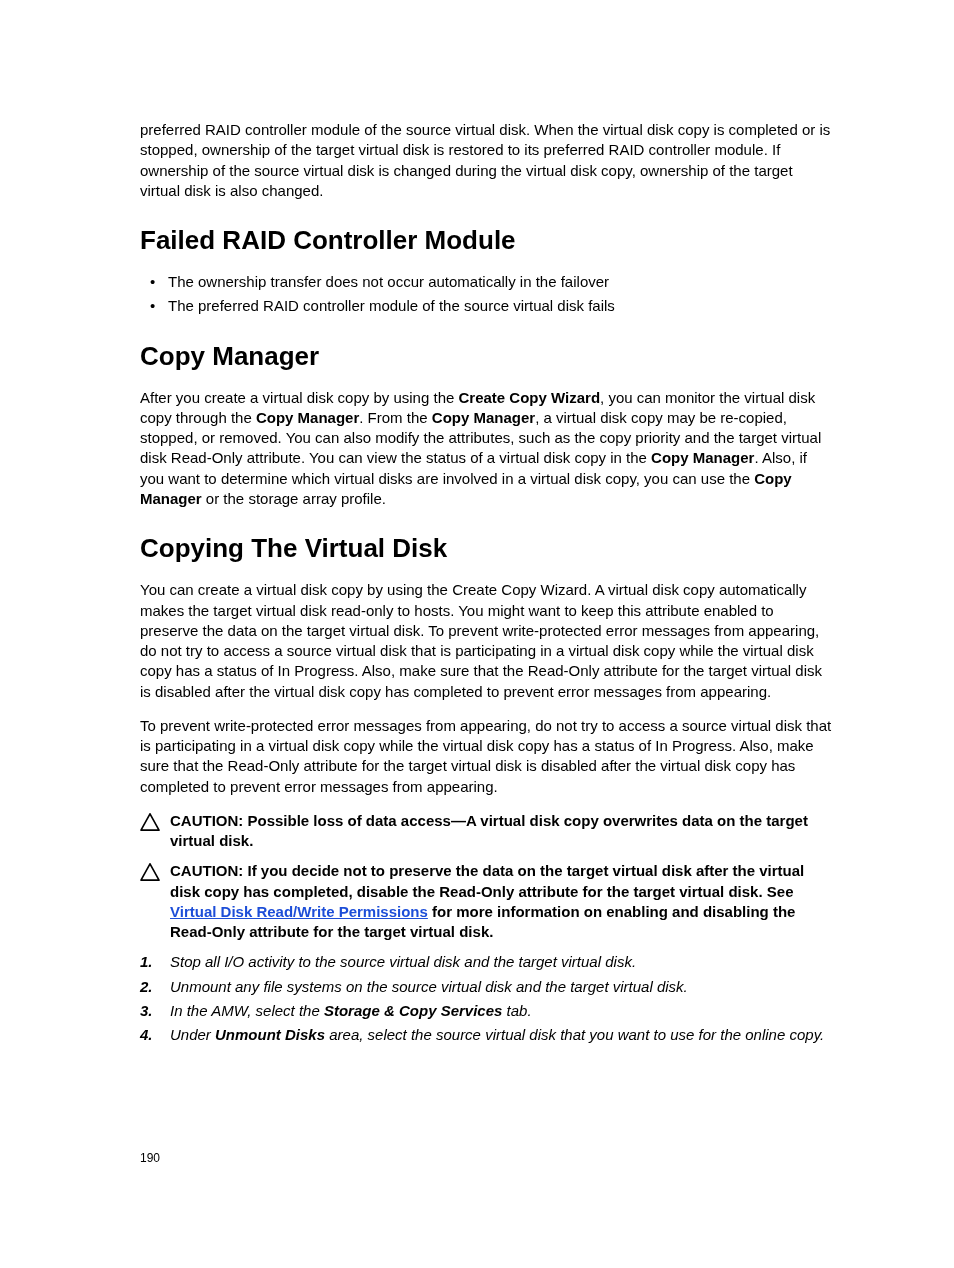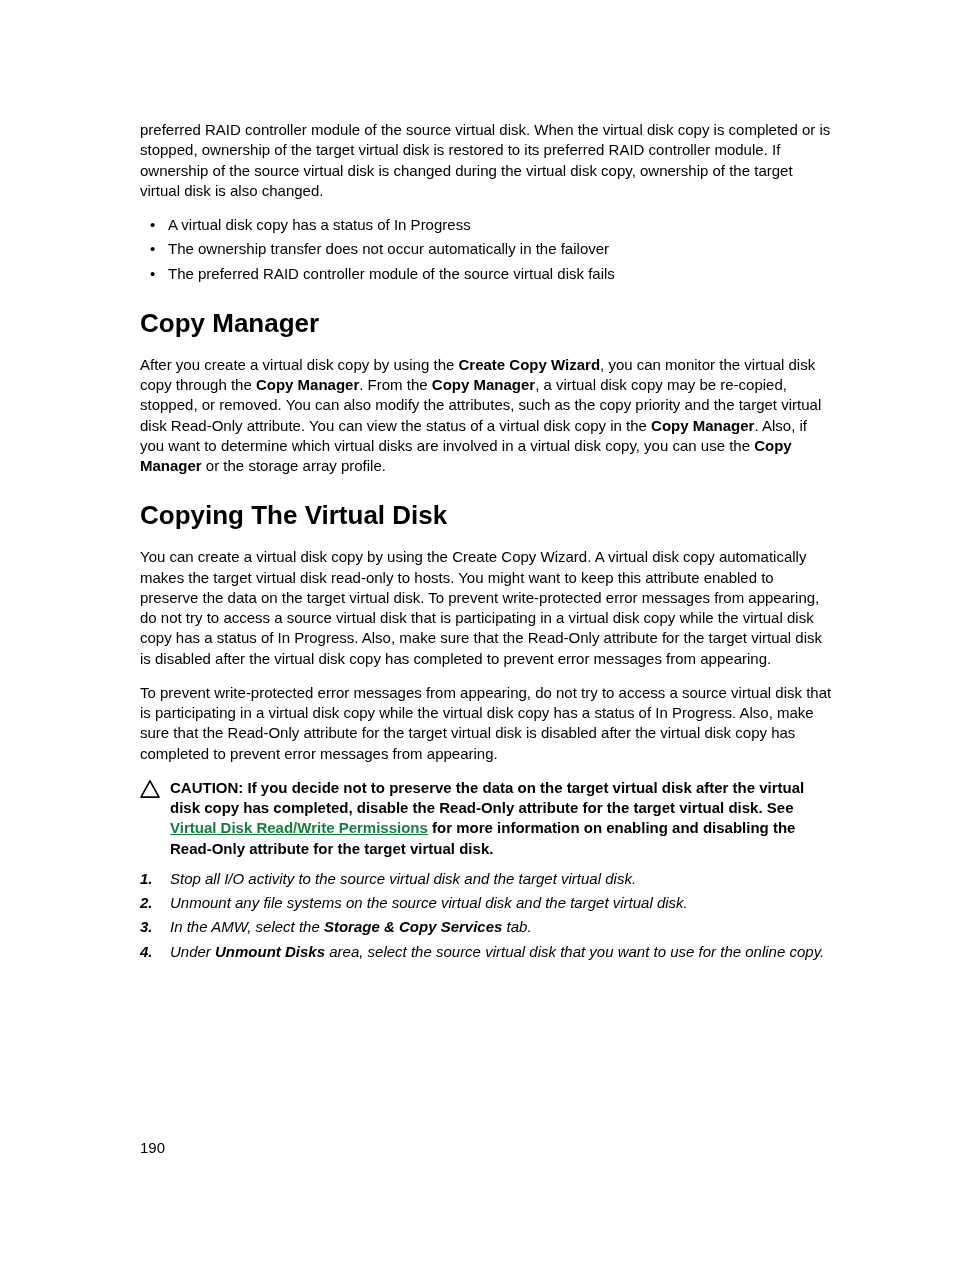--- a/index.html
+++ b/index.html
@@ -39,21 +39,21 @@
   }
   ul.bullets li::before {
     content: "•";
     position: absolute;
     left: 10px;
     top: 0;
     font-size: 15px;
   }
   .bold { font-weight: 700; }
   .link {
-    color: #15803d;
+    color: #1d4ed8;
     font-weight: 700;
     text-align: right;
   }
   .caution-block {
     display: flex;
     align-items: flex-start;
     margin: 0 0 10px 0;
   }
   .caution-icon {
     flex: none;
@@ -82,46 +82,52 @@
   ol.steps li::before {
     content: counter(step) ".";
     position: absolute;
     left: 0;
     top: 0;
     font-weight: 700;
   }
   .page-number {
     position: absolute;
     left: 140px;
-    bottom: 118px;
-    font-size: 15px;
+    bottom: 110px;
+    font-size: 12px;
   }
 </style>
 </head>
 <body>
 
 <div class="page">
 
   <p class="para">preferred RAID controller module of the source virtual disk. When the virtual disk copy is completed or is stopped, ownership of the target virtual disk is restored to its preferred RAID controller module. If ownership of the source virtual disk is changed during the virtual disk copy, ownership of the target virtual disk is also changed.</p>
 
+  <h2 class="section">Failed RAID Controller Module</h2>
   <ul class="bullets">
-    <li>A virtual disk copy has a status of In Progress</li>
     <li>The ownership transfer does not occur automatically in the failover</li>
     <li>The preferred RAID controller module of the source virtual disk fails</li>
   </ul>
 
   <h2 class="section">Copy Manager</h2>
   <p class="para">
     <span>After you create a virtual disk copy by using the </span><span class="bold">Create Copy Wizard</span><span>, you can monitor the virtual disk copy through the </span><span class="bold">Copy Manager</span><span>. From the </span><span class="bold">Copy Manager</span><span>, a virtual disk copy may be re-copied, stopped, or removed. You can also modify the attributes, such as the copy priority and the target virtual disk Read-Only attribute. You can view the status of a virtual disk copy in the </span><span class="bold">Copy Manager</span><span>. Also, if you want to determine which virtual disks are involved in a virtual disk copy, you can use the </span><span class="bold">Copy Manager</span><span> or the storage array profile.</span>
   </p>
 
   <h2 class="section">Copying The Virtual Disk</h2>
   <p class="para">You can create a virtual disk copy by using the Create Copy Wizard. A virtual disk copy automatically makes the target virtual disk read-only to hosts. You might want to keep this attribute enabled to preserve the data on the target virtual disk. To prevent write-protected error messages from appearing, do not try to access a source virtual disk that is participating in a virtual disk copy while the virtual disk copy has a status of In Progress. Also, make sure that the Read-Only attribute for the target virtual disk is disabled after the virtual disk copy has completed to prevent error messages from appearing.</p>
   <p class="para">To prevent write-protected error messages from appearing, do not try to access a source virtual disk that is participating in a virtual disk copy while the virtual disk copy has a status of In Progress. Also, make sure that the Read-Only attribute for the target virtual disk is disabled after the virtual disk copy has completed to prevent error messages from appearing.</p>
 
+  <div class="caution-block">
+    <svg class="caution-icon" viewBox="0 0 24 22">
+      <polygon points="12,1 23,21 1,21" fill="none" stroke="#000" stroke-width="2" stroke-linejoin="round"></polygon>
+    </svg>
+    <div class="caution-text">CAUTION: Possible loss of data access—A virtual disk copy overwrites data on the target virtual disk.</div>
+  </div>
 
   <div class="caution-block">
     <svg class="caution-icon" viewBox="0 0 24 22">
       <polygon points="12,1 23,21 1,21" fill="none" stroke="#000" stroke-width="2" stroke-linejoin="round"></polygon>
     </svg>
     <div class="caution-text">
       <span>CAUTION: If you decide not to preserve the data on the target virtual disk after the virtual disk copy has completed, disable the Read-Only attribute for the target virtual disk. See </span><a href="#" class="link">Virtual Disk Read/Write Permissions</a><span> for more information on enabling and disabling the Read-Only attribute for the target virtual disk.</span>
     </div>
   </div>
 

